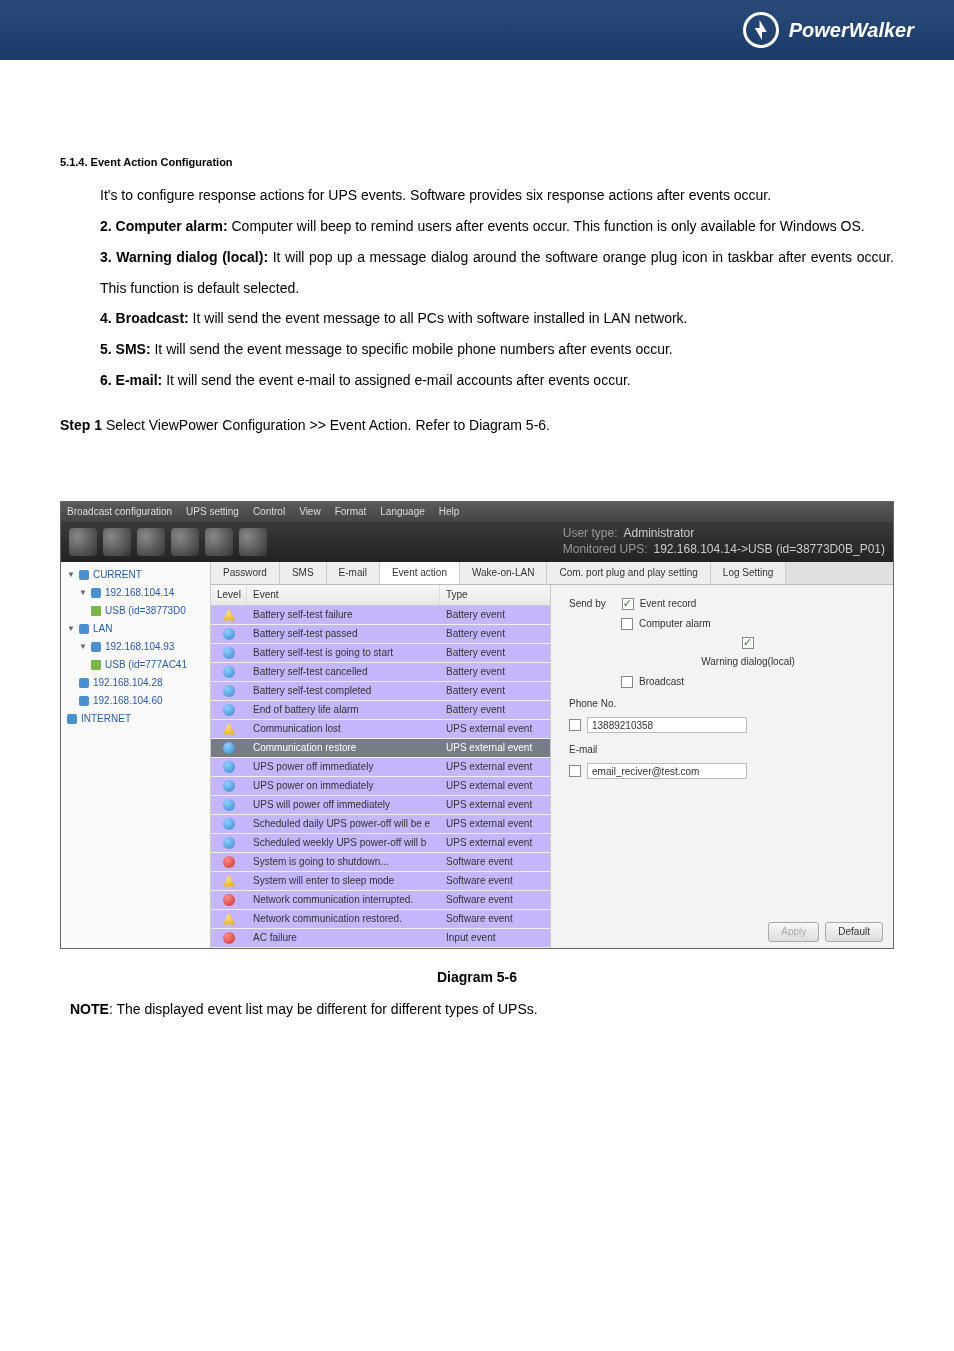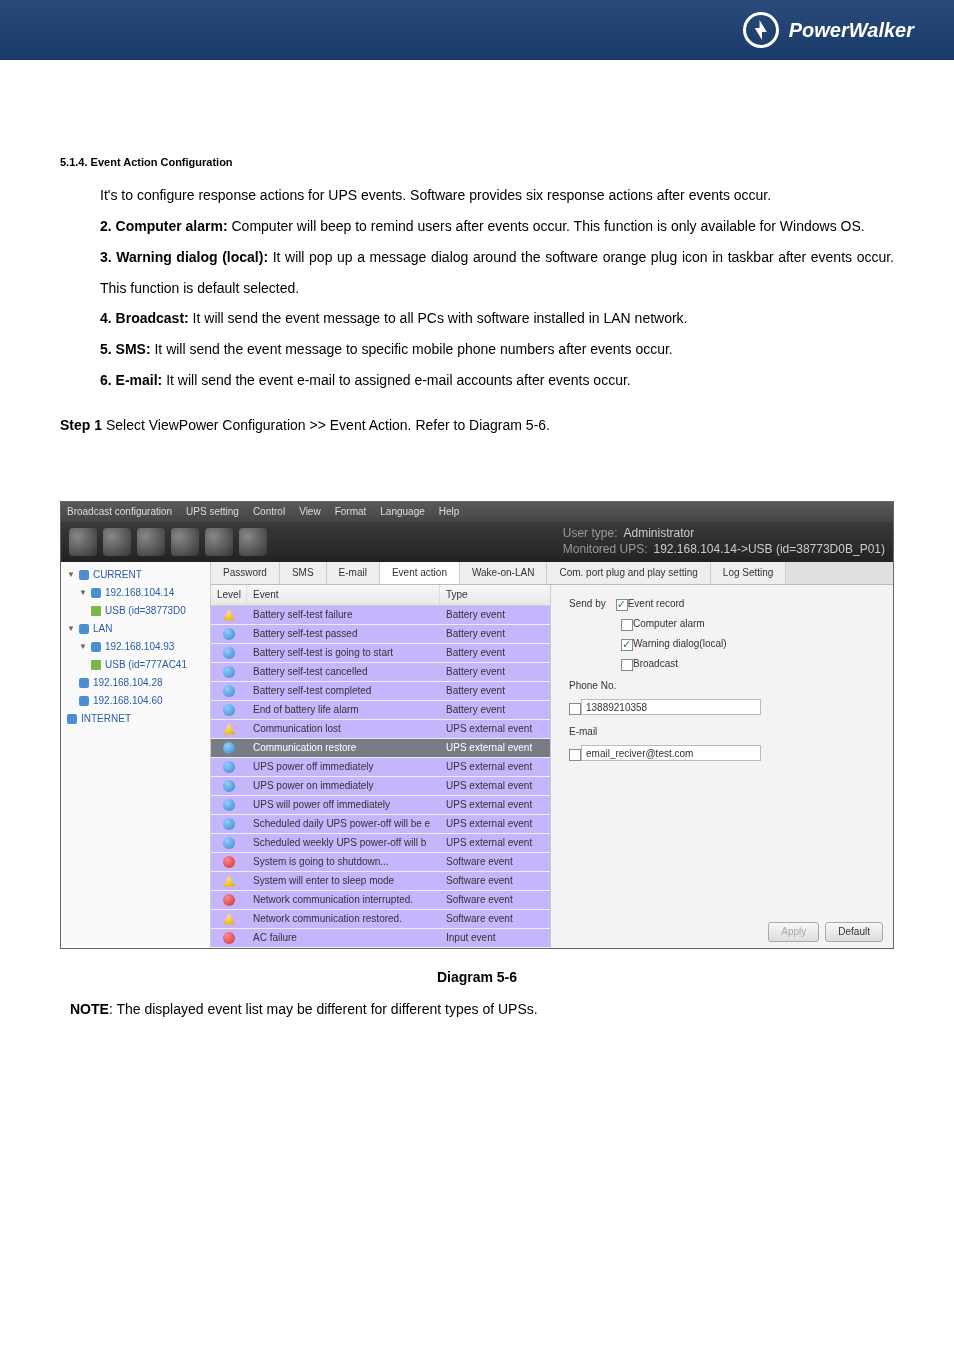--- a/index.html
+++ b/index.html
@@ -49,25 +49,25 @@
     .event-row.selected { background: #787c86; color: #fff; }
     .lvl { width: 36px; display: flex; align-items:center; justify-content:center; }
     .circ { width: 12px; height: 12px; border-radius:50%; display:inline-block; }
     .info { background: radial-gradient(circle at 35% 30%, #8fcfff, #3a85c8); }
     .warn { background: radial-gradient(circle at 35% 30%, #ffe17a, #e0a800); clip-path: polygon(50% 0, 100% 100%, 0 100%); border-radius:0; }
     .err { background: radial-gradient(circle at 35% 30%, #ff8a8a, #cc3030); }
     .ev-name { flex:1; padding: 2px 6px; white-space: nowrap; overflow: hidden; }
     .ev-type { width:110px; padding: 2px 6px; }
     
     .settings-pane { flex: 1; padding: 12px 18px; background: #f3f3f3; position: relative; }
-    .settings-row { margin-bottom: 6px; display:flex; align-items:flex-end; }
+    .settings-row { margin-bottom: 6px; display:flex; align-items:center; gap:6px; }
     .settings-label { margin-right: 10px; }
     .cb { width:12px; height:12px; border:1px solid #888; background:#fff; display:inline-block; position:relative; }
     .cb.checked::after { content:"✓"; position:absolute; top:-3px; left:0; font-size:11px; color:#2a7a2a; }
-    .text-input { border:1px solid #bbb; background:#fff; padding:1px 4px; width: 180px; display:inline-block; height:16px; }
+    .text-input { border:1px solid #bbb; background:#fff; padding:1px 4px; width: 160px; display:inline-block; height:16px; }
     .btns { position:absolute; bottom:6px; right:10px; display:flex; gap:6px;}
     .btn { background: linear-gradient(#f8f8f8,#ddd); border:1px solid #aaa; border-radius:3px; padding:2px 12px; font-size:10px; }
     .btn.disabled { color:#aaa; }
     
     .diagram-caption { text-align: center; font-weight: bold; margin: 16px 0; font-size: 14px; }
     .note { margin: 10px 70px; font-size: 14px; }
   </style>
 </head>
 <body>
 
@@ -327,21 +327,21 @@
         <div class="settings-pane">
           <div class="settings-row">
             <span class="settings-label">Send by</span>
             <span class="cb checked"></span>
             <span>Event record</span>
           </div>
           <div class="settings-row" style="padding-left:52px;">
             <span class="cb"></span>
             <span>Computer alarm</span>
           </div>
-          <div class="settings-row" style="padding-left:52px;">
+          <div class="settings-row" style="padding-left:52px;flex-direction:column;">
             <span class="cb checked"></span>
             <span>Warning dialog(local)</span>
           </div>
           <div class="settings-row" style="padding-left:52px;">
             <span class="cb"></span>
             <span>Broadcast</span>
           </div>
           <div class="settings-row" style="margin-top:8px;">
             <span>Phone No.</span>
           </div>

